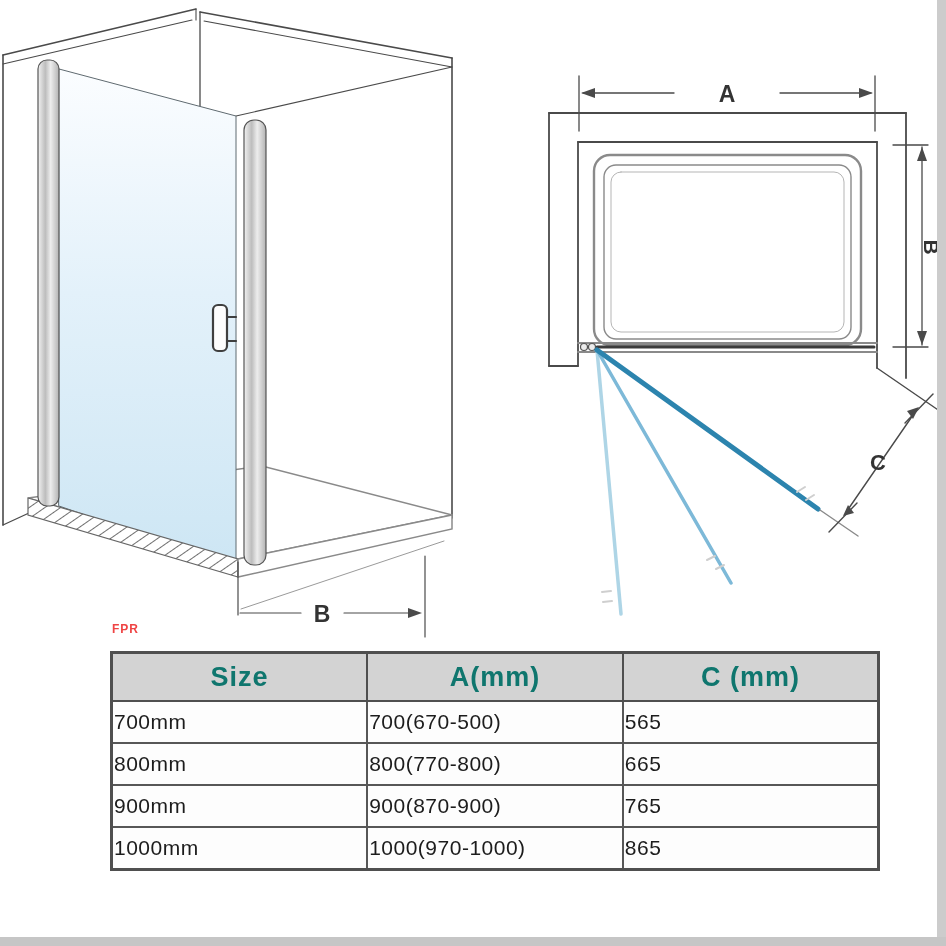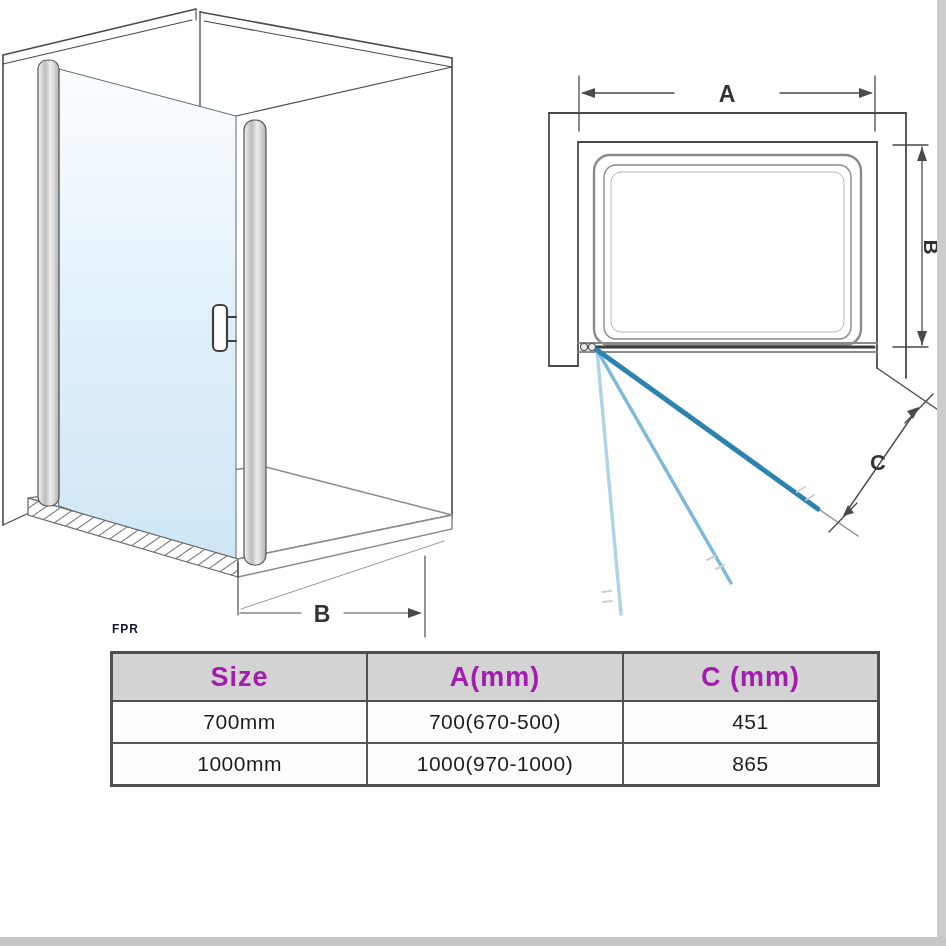--- a/index.html
+++ b/index.html
@@ -2,29 +2,29 @@
 <html style="--swing-dark: #2c84ae; --swing-mid: #7db9d8; --swing-light: #aed5e6; --table-header-bg: #d3d3d3;"><head>
 <meta charset="utf-8">
 <style>
   html,body{margin:0;padding:0;background:#fff;}
   body{width:946px;height:946px;position:relative;overflow:hidden;
        font-family:"Liberation Sans",sans-serif;}
   .page{position:absolute;inset:0;background:#fff;}
   svg text{font-family:"Liberation Sans",sans-serif;}
   .diagram{position:absolute;left:0;top:0;}
   .fig-label{position:absolute;left:112px;top:622px;font-size:12px;
-             color:#0f172a;letter-spacing:1px;font-weight:bold;}
+             color:#ef4444;letter-spacing:1px;font-weight:bold;}
   table.size-table{position:absolute;left:110px;top:651px;width:770px;
                    border-collapse:collapse;table-layout:fixed;
                    border:3px solid #4f4f4f;}
   table.size-table th{background:var(--table-header-bg,#d3d3d3);
                       border:2px solid #4f4f4f;height:44px;
-                      font-size:27px;font-weight:bold;color:#a21caf;
+                      font-size:27px;font-weight:bold;color:#0f766e;
                       letter-spacing:1px;}
-  table.size-table td{border:2px solid #575757;height:38px;text-align:center;
+  table.size-table td{border:2px solid #575757;height:38px;
                       font-size:21px;color:#1c1c1c;background:#fdfdfd;
                       letter-spacing:.5px;}
   .edge-right{position:absolute;right:0;top:0;width:9px;height:946px;
               background:#cccccc;}
   .edge-bottom{position:absolute;left:0;bottom:0;width:946px;height:9px;
                background:#c6c6c6;}
 </style>
 </head>
 <body>
 
@@ -174,21 +174,31 @@
       <tr>
         <th>Size</th>
         <th>A(mm)</th>
         <th>C (mm)</th>
       </tr>
     </thead>
     <tbody>
         <tr>
           <td>700mm</td>
           <td>700(670-500)</td>
-          <td>451</td>
+          <td>565</td>
+        </tr>
+        <tr>
+          <td>800mm</td>
+          <td>800(770-800)</td>
+          <td>665</td>
+        </tr>
+        <tr>
+          <td>900mm</td>
+          <td>900(870-900)</td>
+          <td>765</td>
         </tr>
         <tr>
           <td>1000mm</td>
           <td>1000(970-1000)</td>
           <td>865</td>
         </tr>
       </tbody>
   </table>
 
   <div class="edge-right"></div>

